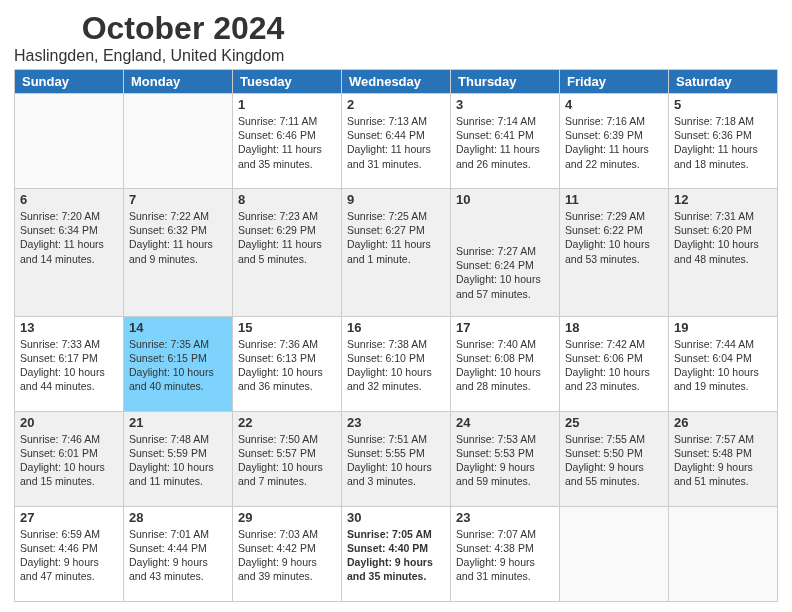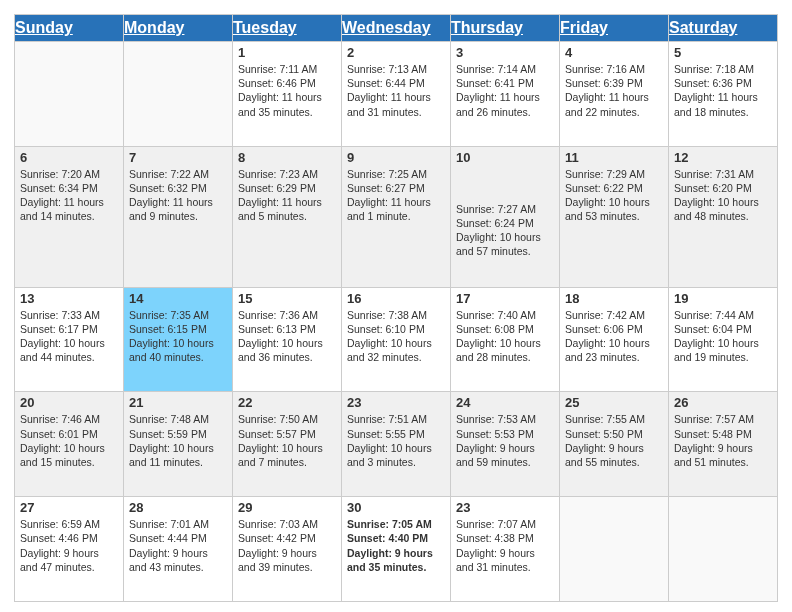--- a/index.html
+++ b/index.html
@@ -55,24 +55,23 @@
       flex: 1;
       border: 1px solid #ccc;
       border-collapse: collapse;
       width: 100%;
       table-layout: fixed;
     }
     .calendar th {
       background: #2872b8;
       color: #fff;
       text-align: left;
-      padding: 4px 0;
-      font-size: 16px;
+      padding: 4px 7px;
+      font-size: 13px;
       border: 1px solid #ccc;
-      text-decoration: underline;
     }
     .calendar td {
       border: 1px solid #ccc;
       vertical-align: top;
       padding: 3px 5px;
       font-size: 11px;
       color: #333;
       height: 86px;
     }
     .day-number {
@@ -90,20 +89,24 @@
     }
     tr:nth-child(odd) td { background: #fff; }
     tr:nth-child(even) td { background: #f4f4f4; }
     .header-row th { background: #2872b8 !important; }
   </style>
 </head>
 <body>
 
 <div class="page">
   <div class="header">
+    <div class="title-block">
+      <div class="main-title">October 2024</div>
+      <div class="subtitle">Haslingden, England, United Kingdom</div>
+    </div>
   </div>
 
   <table class="calendar">
     <thead>
       <tr class="header-row">
         <th>Sunday</th>
         <th>Monday</th>
         <th>Tuesday</th>
         <th>Wednesday</th>
         <th>Thursday</th>

